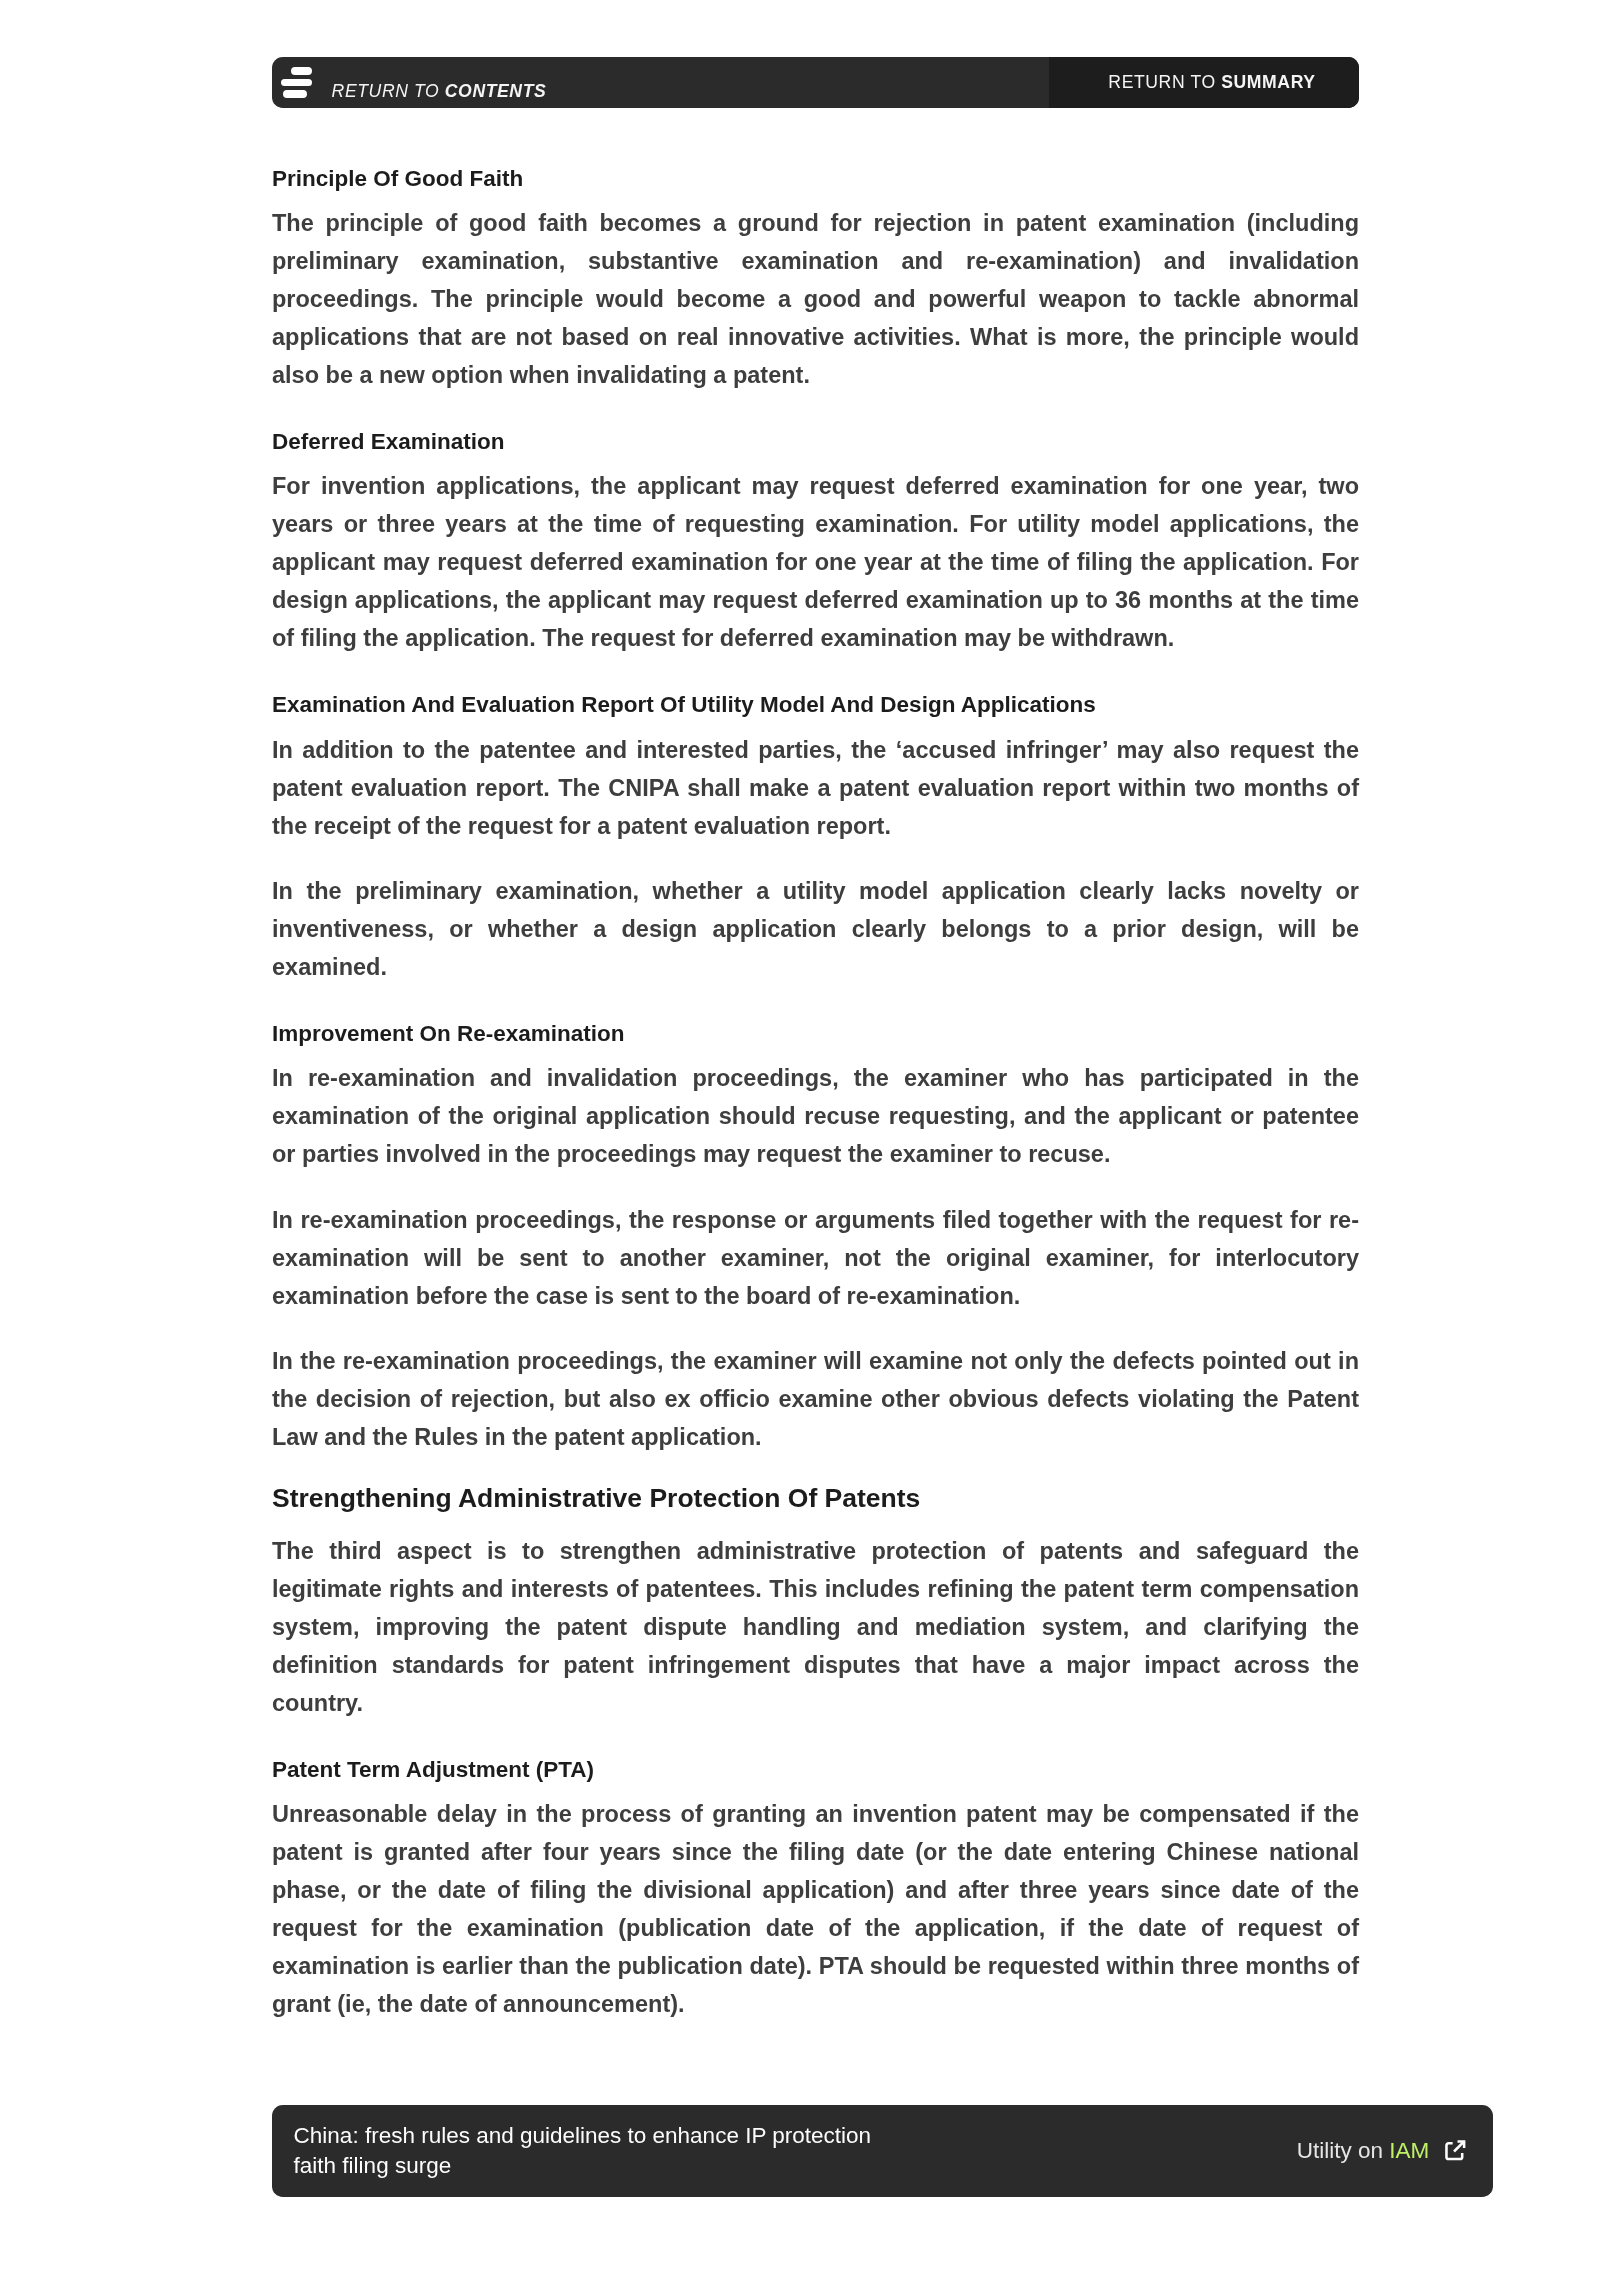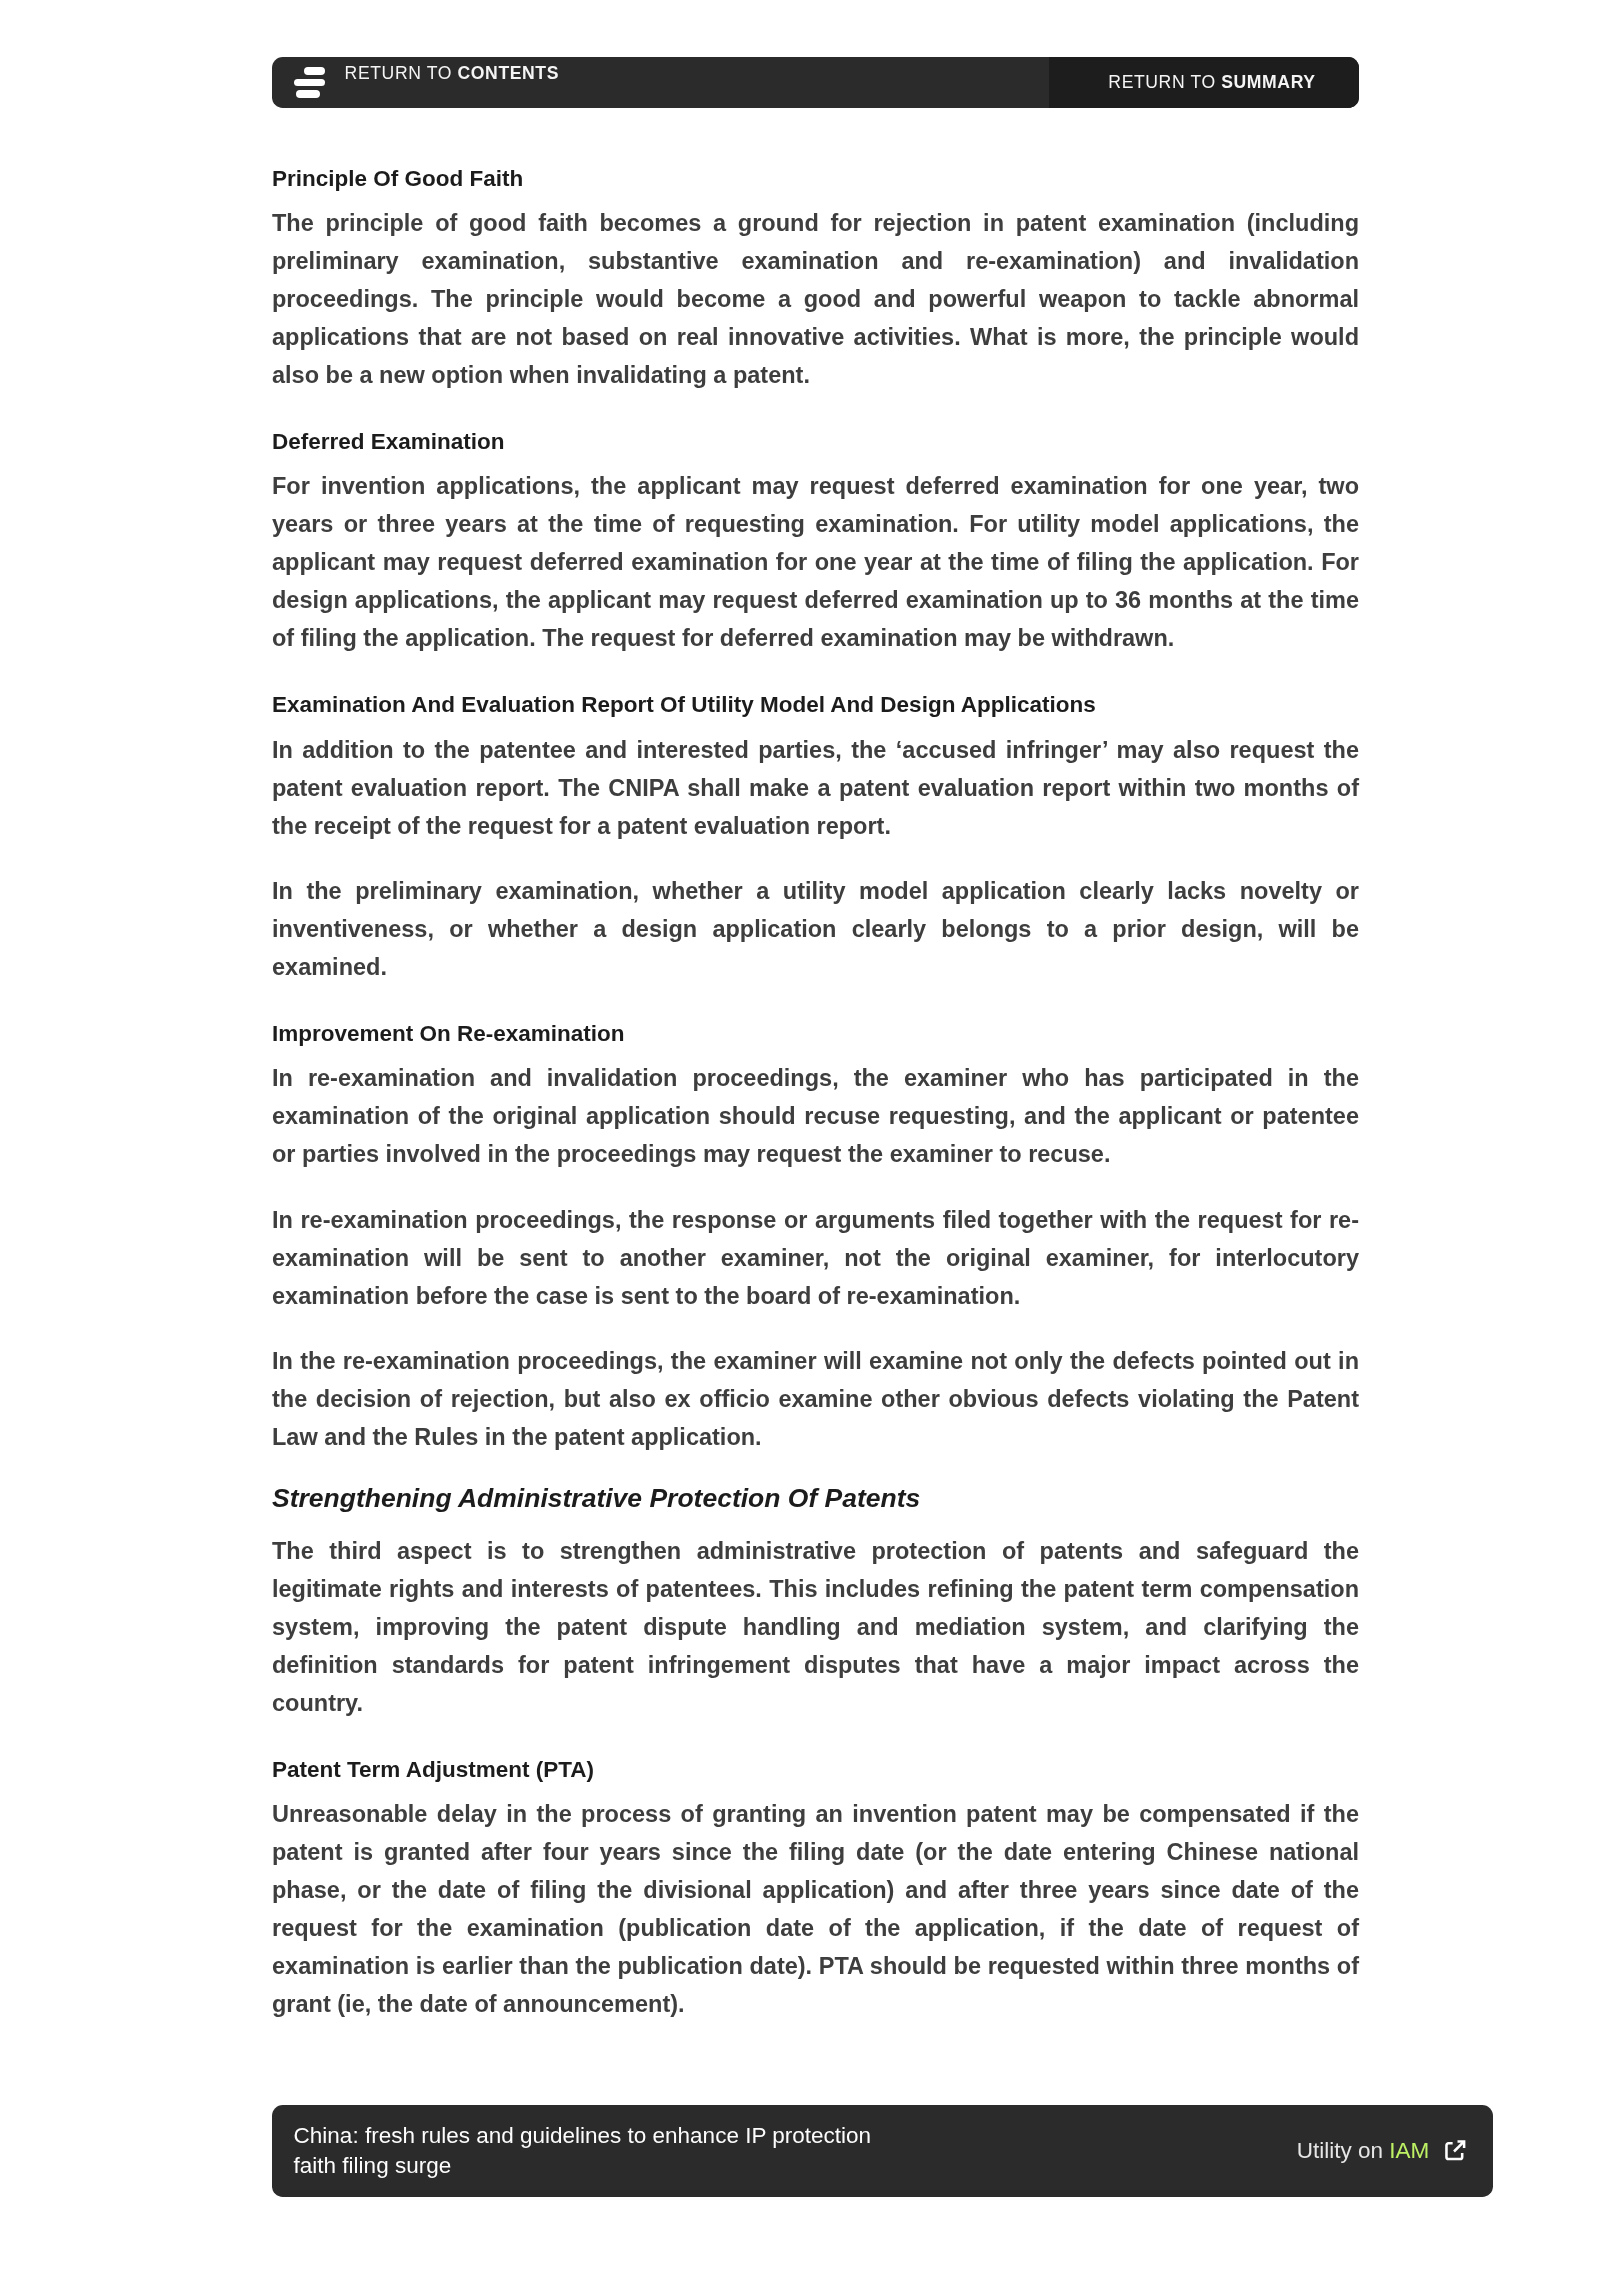--- a/index.html
+++ b/index.html
@@ -16,23 +16,24 @@
   
   .topbar{
     margin-top:57px;height:51px;
     background:var(--bar-bg,#2b2b2b);
     border-radius:10.8px;
     position:relative;
     display:flex;align-items:center;
     color:#f5f5f5;
   }
   .topbar-left{
-    display:flex;align-items:flex-start;gap:17.6px;
-    padding-left:22px;
+    display:flex;align-items:flex-end;gap:17.6px;
+    padding-left:9px;
     cursor:pointer;
+    font-style:italic;
   }
   .logo{width:33px;}
   .pill{height:7.8px;border-radius:3.9px;background:#ffffff;margin:3.9px 0;}
   .pill-1{width:21.6px;margin-left:9.8px;}
   .pill-2{width:31px;margin-left:0;}
   .pill-3{width:23.5px;margin-left:2px;}
   .navtext{font-size:17.6px;letter-spacing:0.6px;white-space:nowrap;}
   .navtext b{font-weight:bold;}
   .summary-box{
     position:absolute;right:0;top:0;height:100%;width:294px;
@@ -46,21 +47,20 @@
   .content h3{
     font-size:22.5px;line-height:27.4px;font-weight:bold;
     color:var(--heading-color,#1c1c1c);
     margin:34px 0 11.8px 0;
   }
   .content h3.first{margin-top:57px;}
   .content h2{
     font-size:26.5px;line-height:31px;font-weight:bold;
     color:var(--heading-color,#1c1c1c);
     margin:23.5px 0 17.6px 0;
-    font-style:italic;
   }
   .content p{
     font-size:23.5px;line-height:38px;
     color:var(--body-color,#3e3e3e);
     text-align:justify;
     margin:0 0 27.4px 0;
     font-weight:bold;
   }
   
   .bottombar{

